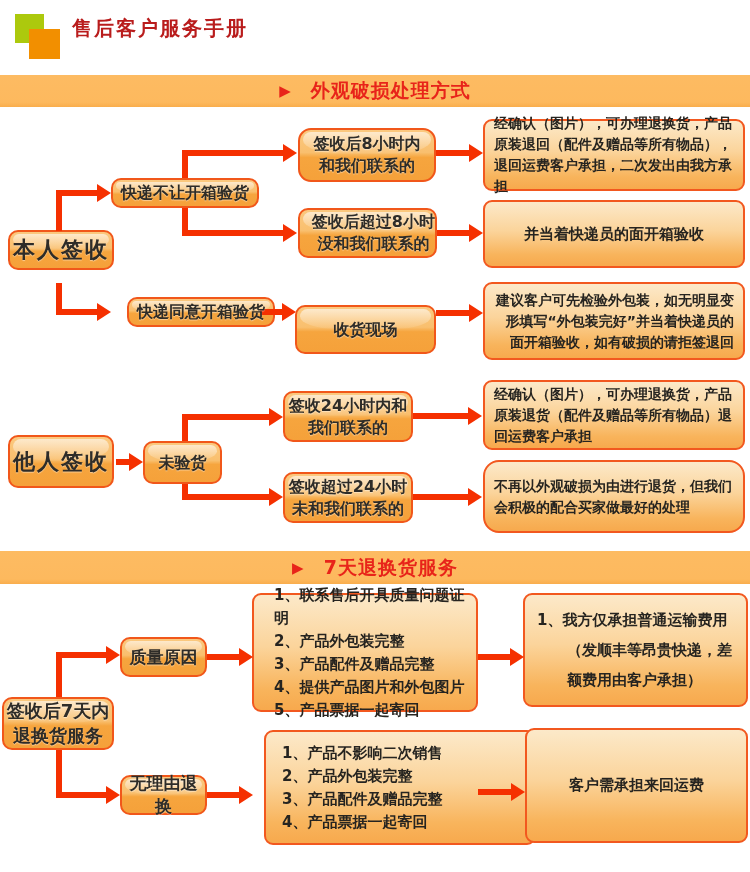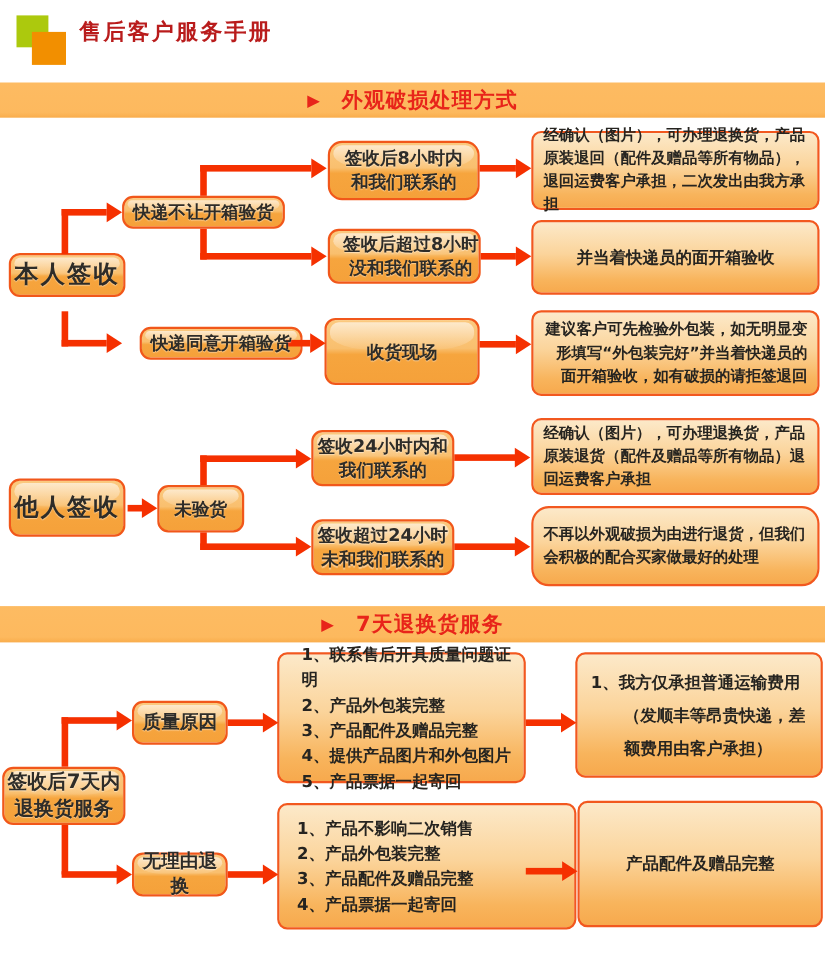--- a/index.html
+++ b/index.html
@@ -94,21 +94,21 @@
     </div>
   <div class="node" style="left:111px;top:297px;width:148px;height:30px;margin-left:16px;">
     <span>快递同意开箱验货</span>
     </div>
   <div class="node prewrap" style="left:298px;top:128px;width:138px;height:54px;border-radius:13px;">
     <span class="prewrap">签收后8小时内
 和我们联系的</span></div>
   <div class="node prewrap" style="left:298px;top:208px;width:139px;height:50px;justify-content:flex-end;">
     <span class="prewrap">签收后超过8小时
 没和我们联系的</span></div>
-  <div class="node" style="left:295px;top:289px;width:141px;height:61px;">
+  <div class="node" style="left:295px;top:305px;width:141px;height:49px;">
     <span>收货现场</span>
     </div>
   <div class="result" style="left:483px;top:119px;width:262px;height:72px;">
     <span>经确认（图片），可办理退换货，产品原装退回（配件及赠品等所有物品），退回运费客户承担，二次发出由我方承担</span>
     </div>
   <div class="result center" style="left:483px;top:200px;width:262px;height:68px;">
     <span>并当着快递员的面开箱验收</span>
     </div>
   <div class="result" style="left:483px;top:282px;width:262px;height:78px;text-align:right;">
     <span>建议客户可先检验外包装，如无明显变形填写“外包装完好”并当着快递员的面开箱验收，如有破损的请拒签退回</span>
@@ -142,31 +142,31 @@
   <div class="node" style="left:120px;top:775px;width:87px;height:40px;font-size:17px;">
     <span>无理由退换</span>
     </div>
   <div class="list" style="left:252px;top:593px;width:226px;height:119px;">
       <div class="li">1、联系售后开具质量问题证明</div>
       <div class="li">2、产品外包装完整</div>
       <div class="li">3、产品配件及赠品完整</div>
       <div class="li">4、提供产品图片和外包图片</div>
       <div class="li">5、产品票据一起寄回</div>
     </div>
-  <div class="list" style="left:252px;top:730px;width:272px;height:115px;padding-left:16px;">
+  <div class="list" style="left:264px;top:730px;width:272px;height:115px;padding-left:16px;">
       <div class="li">1、产品不影响二次销售</div>
       <div class="li">2、产品外包装完整</div>
       <div class="li">3、产品配件及赠品完整</div>
       <div class="li">4、产品票据一起寄回</div>
     </div>
   <div class="list hang" style="left:523px;top:593px;width:225px;height:114px;">
       <div class="li">1、我方仅承担普通运输费用（发顺丰等昂贵快递，差额费用由客户承担）</div>
     </div>
   <div class="result center" style="left:525px;top:728px;width:223px;height:115px;">
-    <span>产品配件及赠品完整</span>
+    <span>客户需承担来回运费</span>
     </div>
 
   <div class="cl" style="left:56px;top:190px;width:6px;height:41px;"></div>
   <div class="cl" style="left:56px;top:190px;width:41px;height:6px;"></div>
   <div class="ah" style="left:97px;top:184px;"></div>
 
   <div class="cl" style="left:56px;top:283px;width:6px;height:32px;"></div>
   <div class="cl" style="left:56px;top:309px;width:41px;height:6px;"></div>
   <div class="ah" style="left:97px;top:303px;"></div>
 

